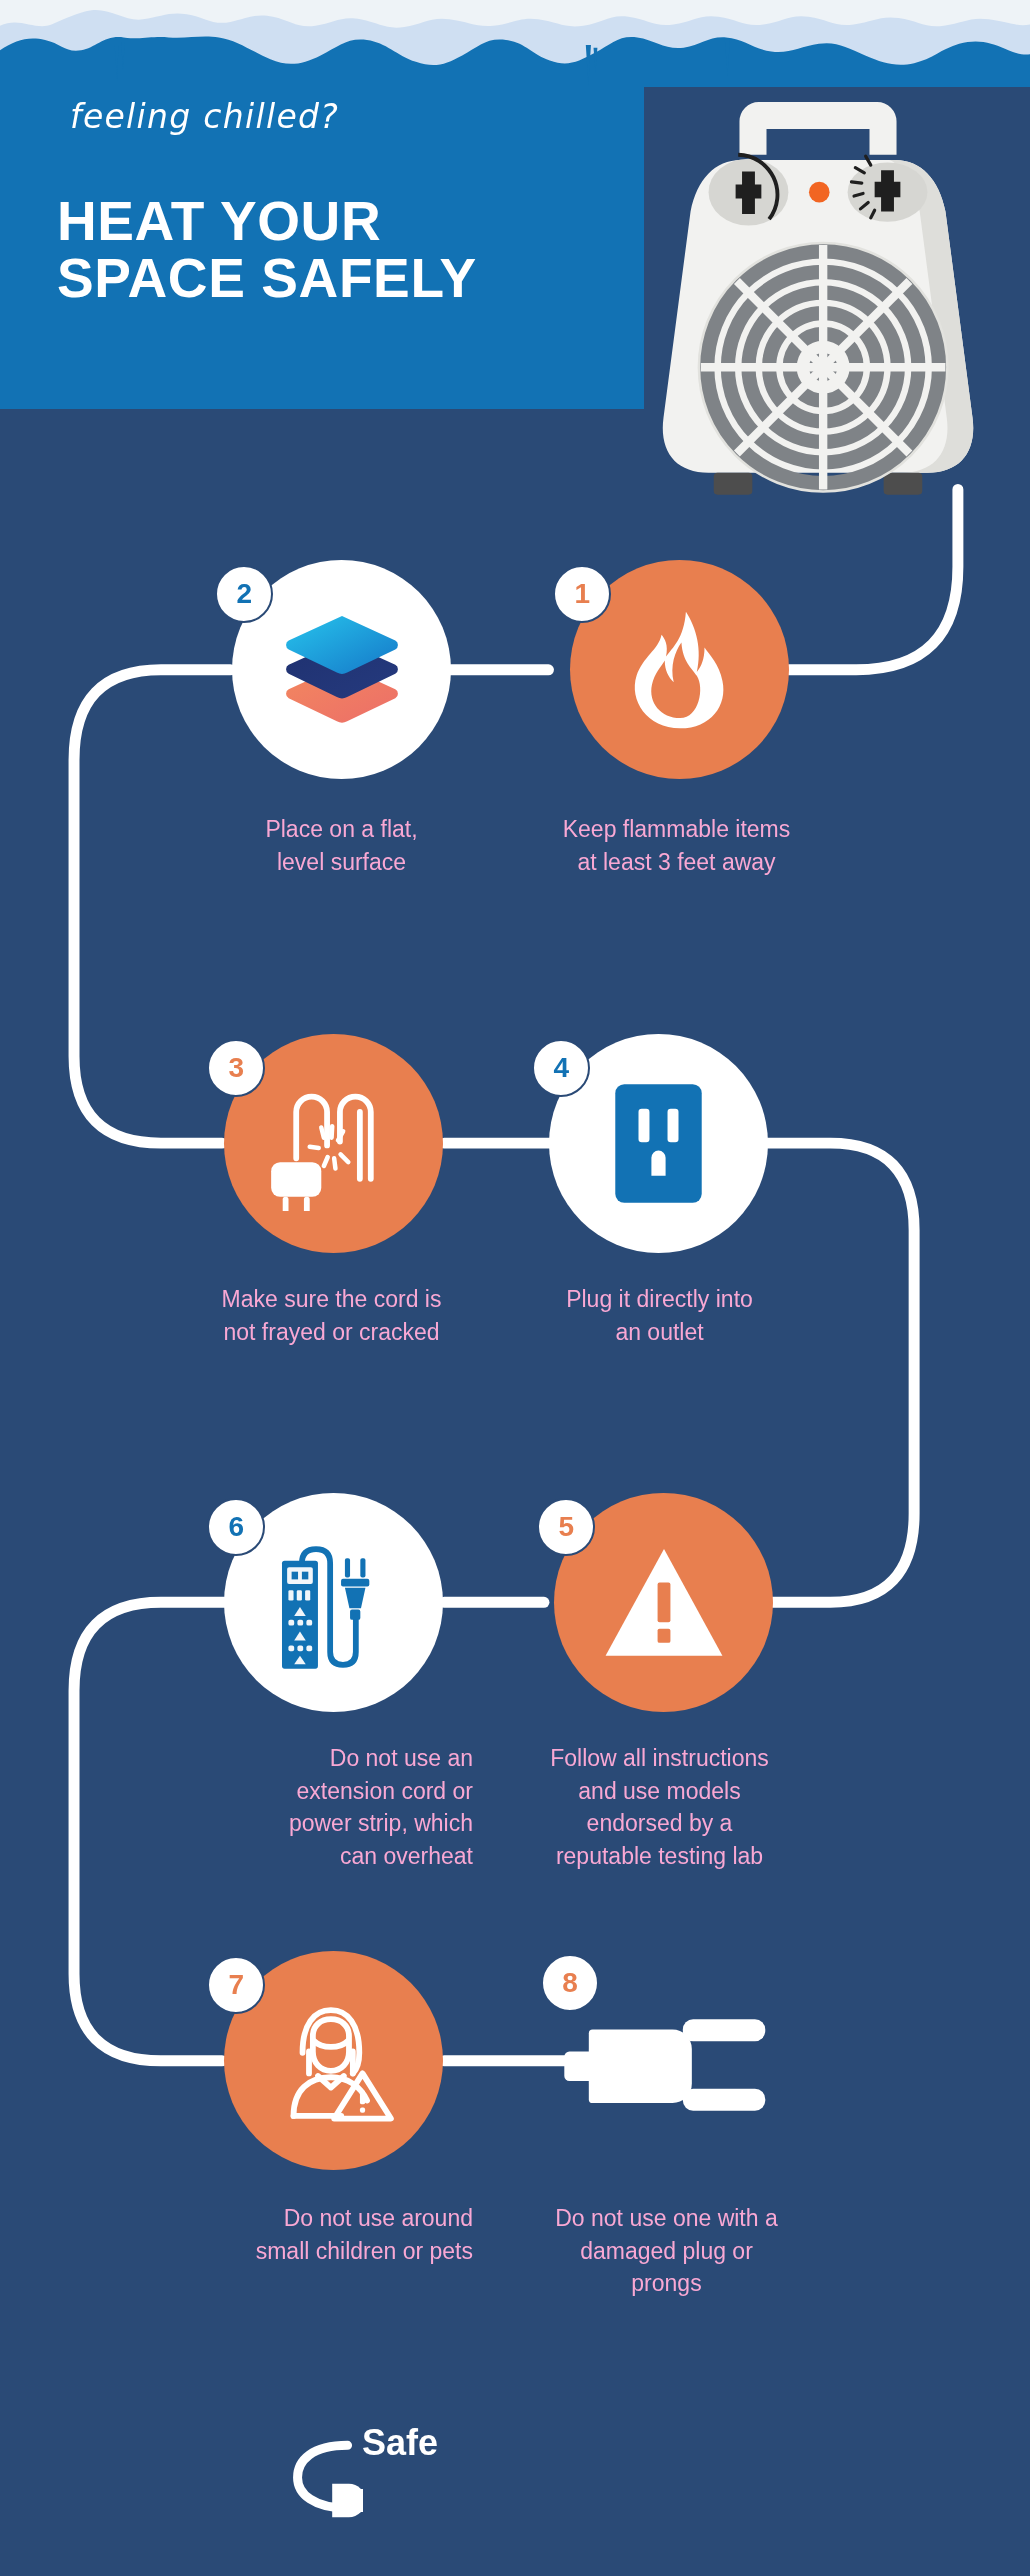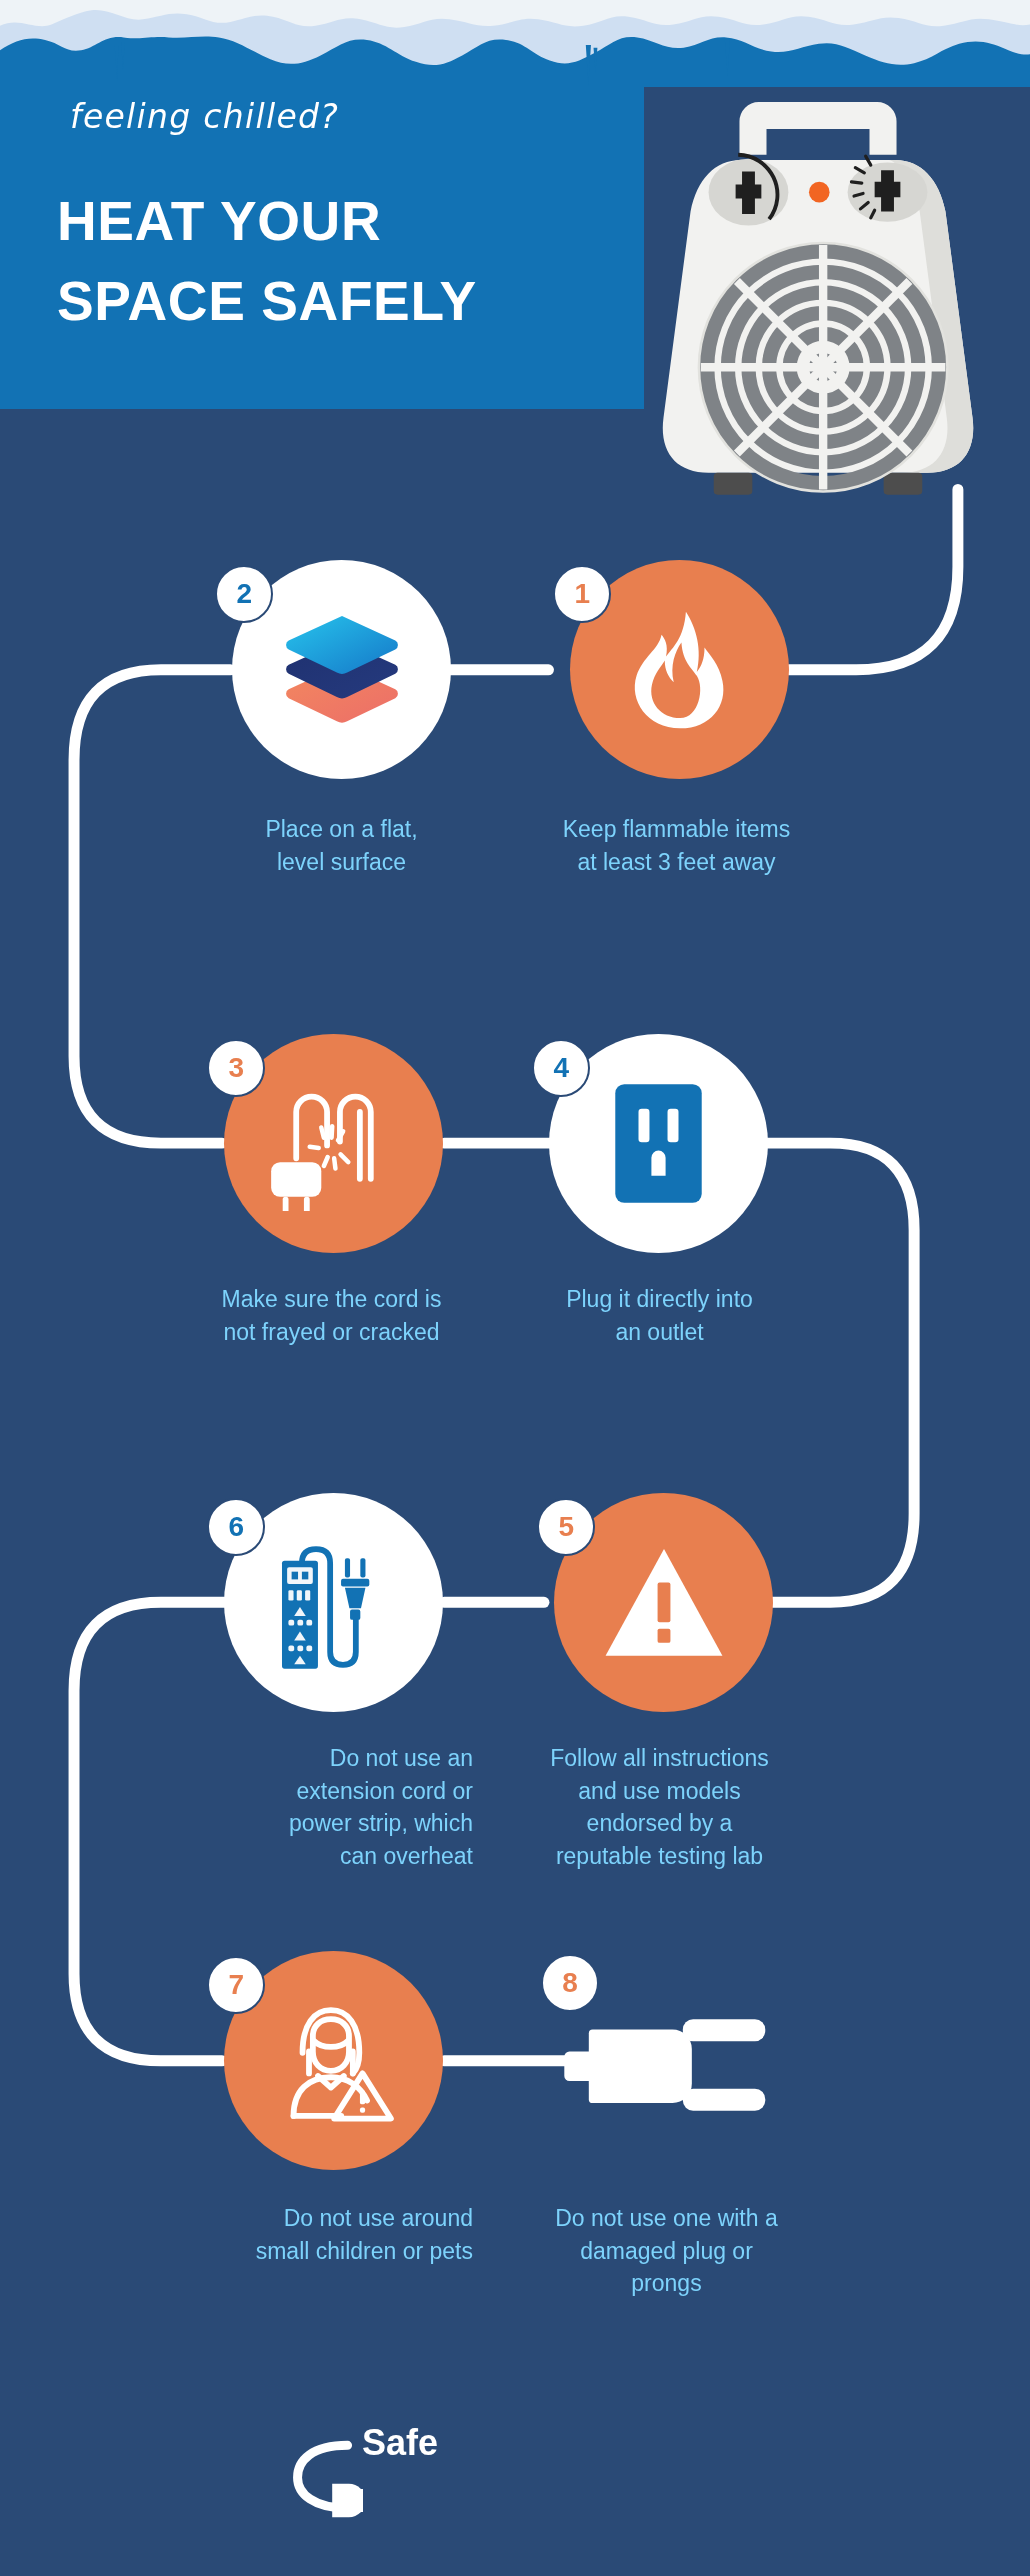--- a/index.html
+++ b/index.html
@@ -32,21 +32,21 @@
   }
   #headline {
     position:absolute; left:57px; top:193px; z-index:7;
     color:#ffffff;
     font-family:"Liberation Sans", sans-serif;
     font-weight:bold;
     font-size:55px;
     line-height:1.04;
     letter-spacing:0.6px;
   }
-  #headline .l2 { display:block;margin-top:23px; }
+  #headline .l2 { display:block; }
 
   
   #heater {
     position:absolute; left:644px; top:84px; width:348px; height:457px;
     z-index:8;
   }
 
   
   #connectors {
     position:absolute; left:0; top:0; width:1030px; height:2576px;
@@ -76,21 +76,21 @@
     font-weight:bold; font-size:28px;
     z-index:9;
   }
   .numtag.orange-num { color:#e87f4f; }
   .numtag.blue-num   { color:#1272b4; }
 
   .caption {
     position:absolute;
     width:283px;
     text-align:center;
-    color:#7dd3fc;
+    color:#f9a8d4;
     font-family:"Liberation Sans", sans-serif;
     font-size:23px;
     line-height:1.42;
     z-index:5;
   }
 
   
   #logo {
     position:absolute; left:0; top:2421px; width:933px;
     display:flex; justify-content:center; align-items:center;

